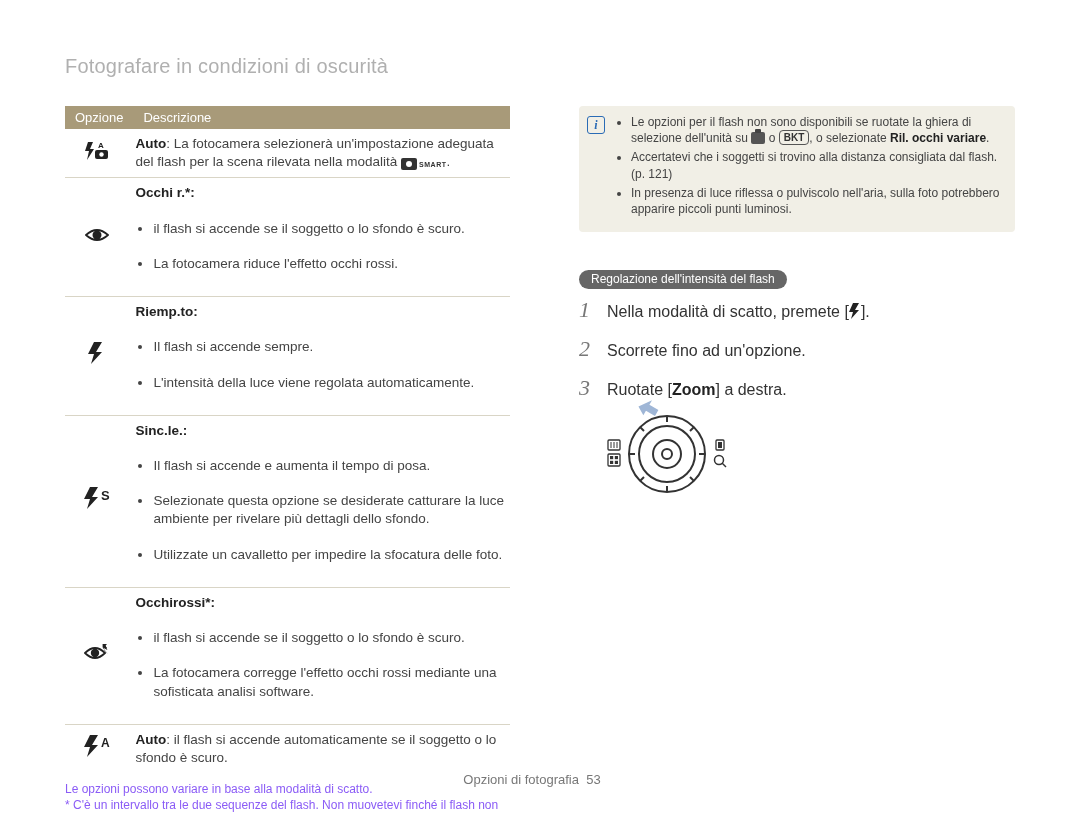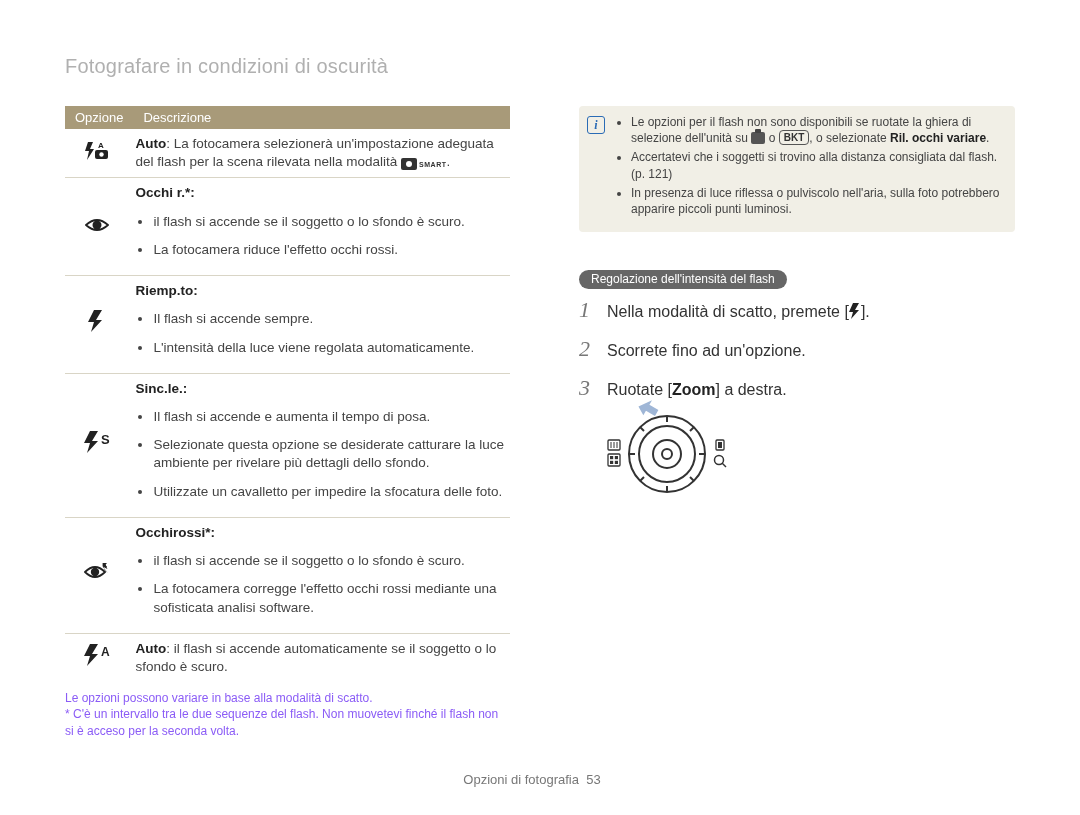--- a/index.html
+++ b/index.html
@@ -64,21 +64,21 @@
     width: 62px;
     font-size: 18px;
     padding-right: 6px;
   }
   table.options tr:last-child td { border-bottom: none; }
   .bold { font-weight: bold; color:#222; }
   ul.bul {
     list-style: disc;
     margin-left: 18px;
   }
-  ul.bul li { margin: 10px 0; }
+  ul.bul li { margin: 17px 0; }
 
   .footnotes {
     font-size: 12px;
     color: #8b5cf6;
     margin-top: 8px;
     line-height: 1.35;
   }
 
   
   .note-box {

